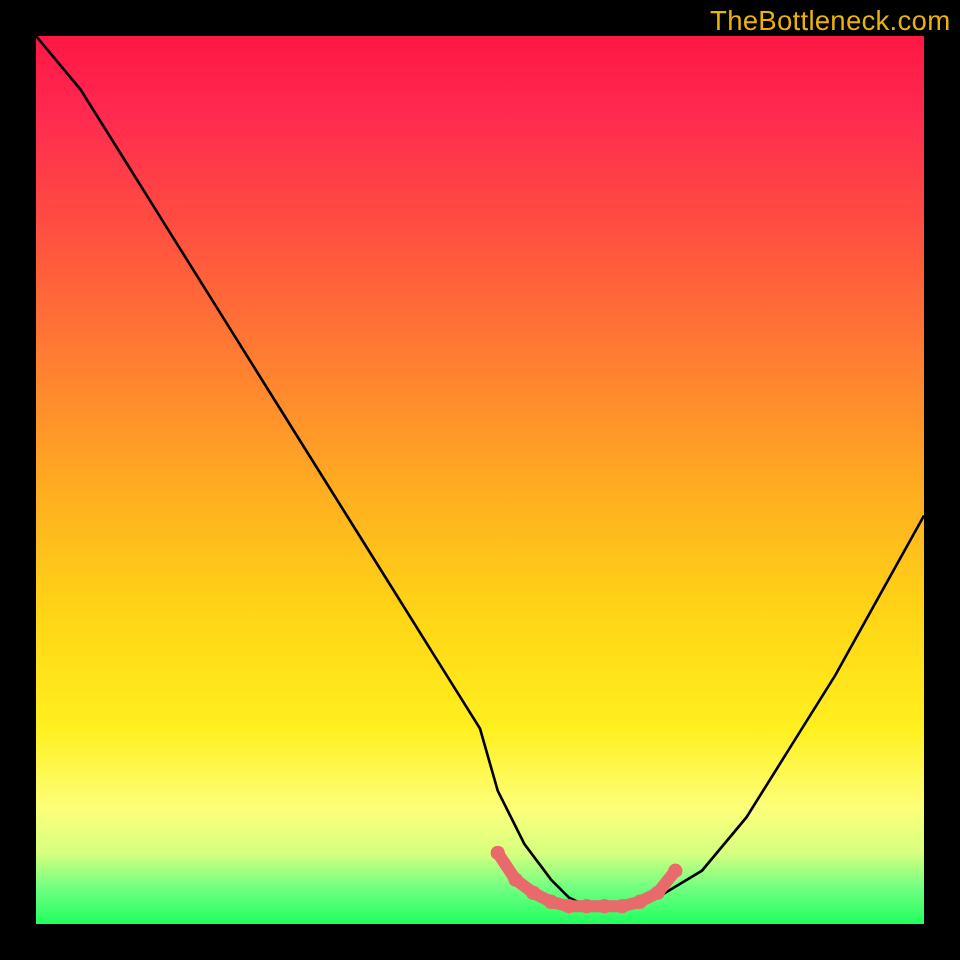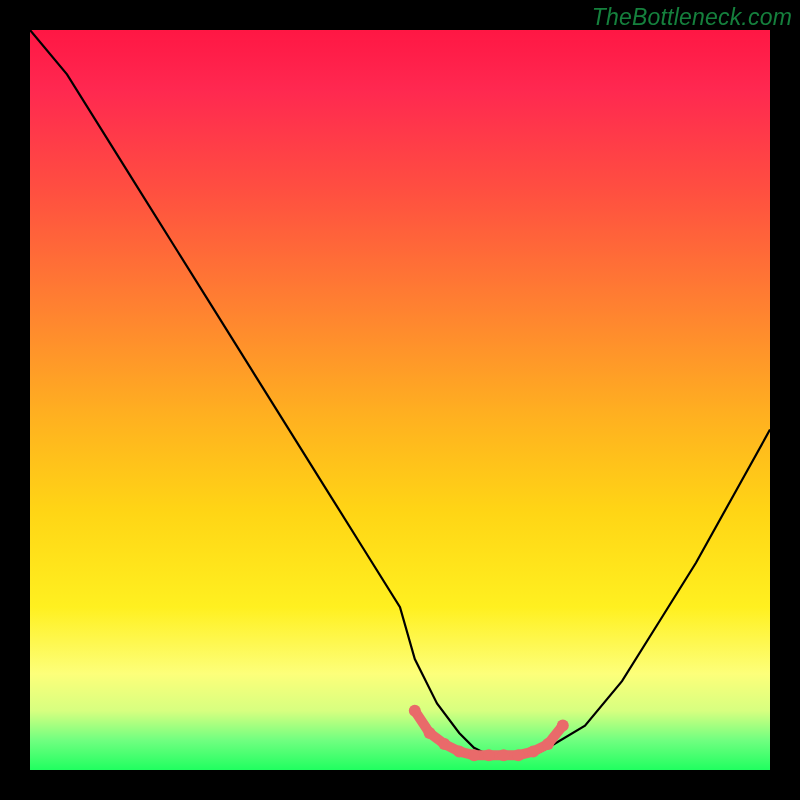--- a/index.html
+++ b/index.html
@@ -15,26 +15,25 @@
     position: absolute;
     top: 0;
     left: 0;
     width: 800px;
     height: 800px;
   }
   .watermark {
     position: absolute;
     top: 4px;
     right: 8px;
-    color: #15803d;
+    color: #eab308;
     font-size: 23px;
     font-weight: 500;
     letter-spacing: 0.2px;
     z-index: 10;
-    font-style: italic;
   }
   .plot-area {
     position: absolute;
     left: 30px;
     top: 30px;
     width: 740px;
     height: 740px;
     background: linear-gradient(to bottom,
       #ff1744 0%,
       #ff2850 8%,

